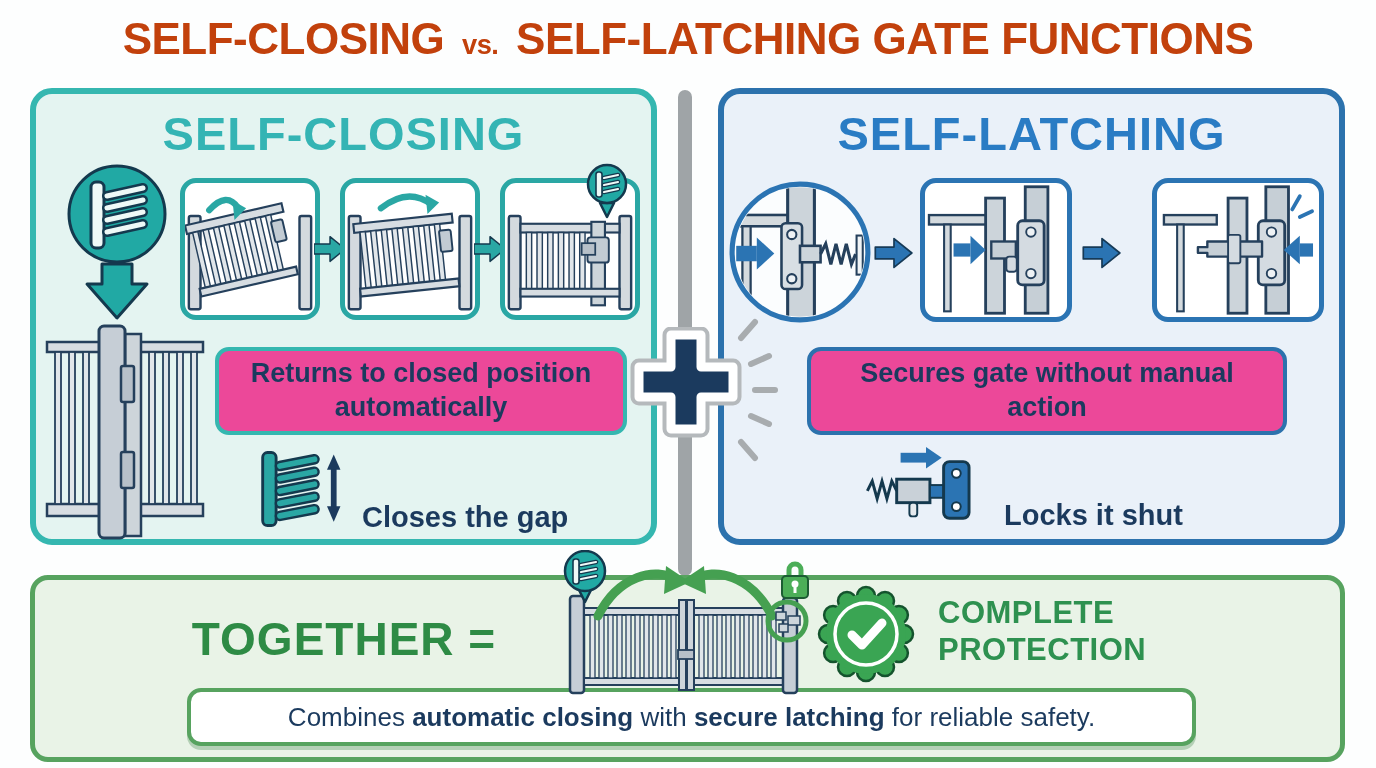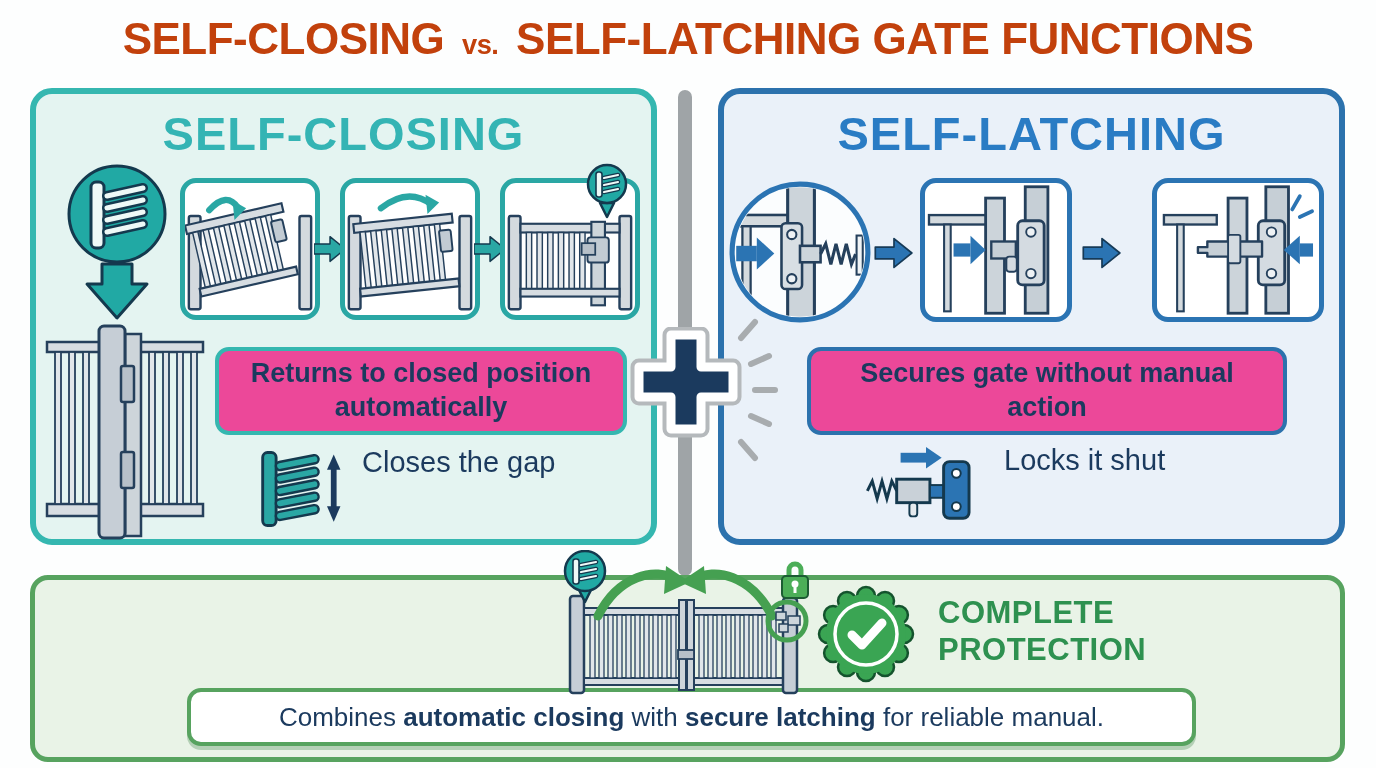--- a/index.html
+++ b/index.html
@@ -28,22 +28,22 @@
   .frame-blue{border:5px solid #2b74b3;top:178px;height:144px;}
   
   .caption-box{
     position:absolute;background:#ec4899;box-sizing:border-box;border-radius:14px;
     display:flex;align-items:center;justify-content:center;text-align:center;
     font-size:27px;font-weight:700;line-height:1.25;color:#1b3a5e;padding:4px 12px;
   }
   .caption-teal{border:4px solid #35b7b0;left:215px;top:347px;width:412px;height:88px;}
   .caption-blue{border:4px solid #2c72ad;left:807px;top:347px;width:480px;height:88px;}
   .tagline{
-    position:absolute;height:88px;display:flex;align-items:flex-start;
-    font-size:29px;font-weight:400;color:#1b3a5e;
+    position:absolute;height:88px;display:flex;align-items:flex-end;
+    font-size:29px;font-weight:700;color:#1b3a5e;
   }
   
   .divider-bar{left:678px;top:90px;width:14px;height:486px;background:#9fa4a7;border-radius:7px;}
   
   .together{
     left:104px;top:612px;width:480px;text-align:center;
     font-size:46px;font-weight:800;letter-spacing:1px;color:#2e8b45;
   }
   .complete{
     left:938px;top:594px;width:300px;
@@ -348,20 +348,23 @@
     <rect x="82" y="18" width="26" height="58" rx="6" fill="#2b74b3" stroke="#14394e" stroke-width="3"></rect>
     <circle cx="95" cy="30" r="4.5" fill="#ffffff" stroke="#14394e" stroke-width="2"></circle>
     <circle cx="95" cy="64" r="4.5" fill="#ffffff" stroke="#14394e" stroke-width="2"></circle>
   </svg>
   <div class="tagline abs" style="left:1004px;top:444px;">
     <span>Locks it shut</span>
   </div>
 
   <section class="panel panel-bottom"></section>
 
+  <div class="abs together">
+    <span>TOGETHER =</span>
+  </div>
 
   <svg class="abs" style="left:560px;top:550px;z-index:4;" width="250" height="148" viewBox="0 0 250 148">
     <g stroke="#25405c">
       <rect x="10" y="46" width="14" height="97" rx="3" fill="#c6ced6" stroke-width="2.5"></rect>
       <rect x="24" y="58" width="96" height="7" fill="#d7dde2" stroke-width="2"></rect>
       <rect x="24" y="128" width="96" height="7" fill="#d7dde2" stroke-width="2"></rect>
       <g fill="#e1e6ea" stroke-width="1.3">
         <rect x="30" y="65" width="5" height="63"></rect>
           <rect x="39" y="65" width="5" height="63"></rect>
         <rect x="48" y="65" width="5" height="63"></rect>
@@ -449,16 +452,16 @@
     <circle cx="50" cy="50" r="31" fill="none" stroke="#ffffff" stroke-width="3.5"></circle>
     <path d="M36,51 l10,10 l20,-22" fill="none" stroke="#ffffff" stroke-width="9" stroke-linecap="round" stroke-linejoin="round"></path>
   </svg>
 
   <div class="abs complete">
     <div>COMPLETE</div>
     <div>PROTECTION</div>
   </div>
 
   <div class="abs summary-box">
-    <span><span>Combines </span><b>automatic closing</b><span> with </span><b>secure latching</b><span> for reliable manual.</span></span>
+    <span><span>Combines </span><b>automatic closing</b><span> with </span><b>secure latching</b><span> for reliable safety.</span></span>
   </div>
 
 </div>
 
 </body></html>

